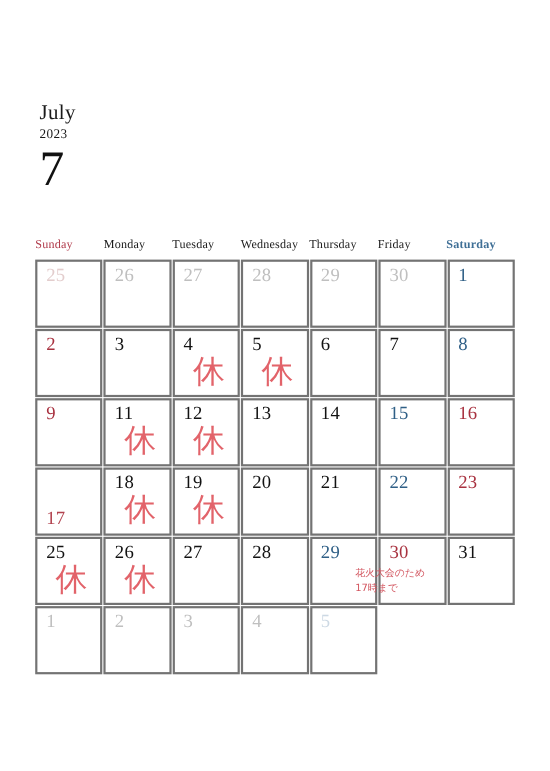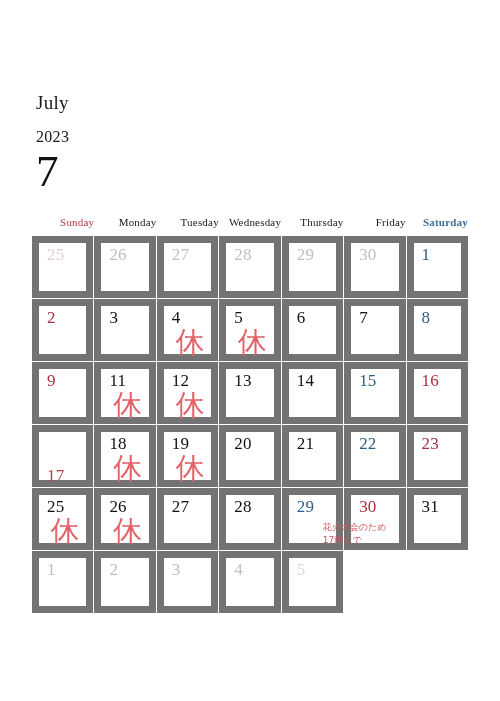--- a/index.html
+++ b/index.html
@@ -32,25 +32,24 @@
   }
   .month-name {
     font-family: "Liberation Serif", "DejaVu Serif", serif;
     font-size: 19px;
     color: #1a1a1a;
     line-height: 1.15;
     letter-spacing: 0.3px;
   }
   .year-number {
     font-family: "Liberation Serif", "DejaVu Serif", serif;
-    font-size: 16px;
+    font-size: 12px;
     color: #1a1a1a;
     line-height: 1.25;
     letter-spacing: 0.3px;
-    margin-top: 13px;
   }
   .month-number {
     font-family: "Liberation Serif", "DejaVu Serif", serif;
     font-size: 45px;
     color: #111111;
     line-height: 1.0;
     margin-top: 2px;
     letter-spacing: 0.5px;
   }
 
@@ -58,21 +57,21 @@
   .weekday-row {
     position: absolute;
     left: 32px;
     top: 216px;
     width: 436px;
     display: grid;
     grid-template-columns: repeat(7, 1fr);
     column-gap: 0px;
   }
   .weekday-cell {
-    text-align: right;
+    text-align: left;
     font-family: "Liberation Serif", "DejaVu Serif", serif;
     font-size: 11px;
     color: #1a1a1a;
     letter-spacing: 0.2px;
     padding-bottom: 4px;
   }
   .weekday-cell.sun { color: #b03a4a; }
   .weekday-cell.sat { color: #3f6f96; font-weight: bold; }
 
   
@@ -82,21 +81,21 @@
     top: 236px;
     width: 436px;
     display: grid;
     grid-template-columns: repeat(7, 1fr);
     grid-auto-rows: 62px;
     column-gap: 1px;
     row-gap: 1px;
   }
   .day-cell {
     position: relative;
-    border: 7px solid #737373;
+    border: 2px solid #737373;
     background: #ffffff;
     box-sizing: border-box;
     overflow: visible;
   }
   .day-num {
     position: absolute;
     left: 8px;
     top: 3px;
     font-family: "Liberation Serif", "DejaVu Serif", serif;
     font-size: 17px;

